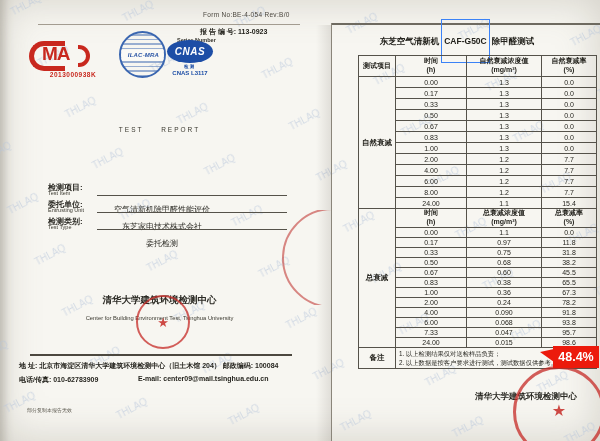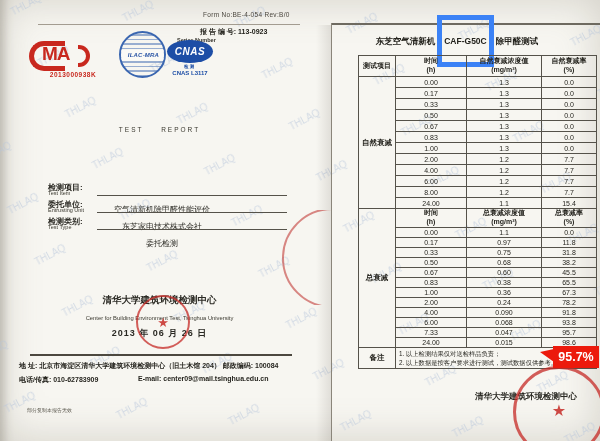--- a/index.html
+++ b/index.html
@@ -77,21 +77,21 @@
   .footnote { left:27px; top:407px; font-size:5px; color:#57544a; }
 
   
   .gap-shadow { left:316px; top:25px; width:15px; height:416px;
                 background:linear-gradient(to right, rgba(0,0,0,0), rgba(60,50,40,.12)); }
   .vline { left:331px; top:23px; width:1px; height:418px; background:#8a857a; }
   .line-top-right { left:332px; top:23px; width:268px; height:2px; background:#6e6a60; }
 
   .rp-title { left:336px; top:36px; width:242px; text-align:center; font-size:8.5px;
               font-weight:bold; color:#23221c; }
-  .rp-title .model { border:5px solid #3b82f6; padding:16px 2px; margin:0 2px; }
+  .rp-title .model { border:1px solid #3b82f6; padding:16px 2px; margin:0 2px; }
   .rp-sub { left:336px; top:53px; width:242px; text-align:center; font-size:8px;
             font-weight:bold; color:#23221c; }
 
   .tblwrap { left:336px; top:55px;padding-left:22px; }
   table { border-collapse:collapse; table-layout:fixed; width:238px; }
   col.c0{width:37px;} col.c1{width:71px;} col.c2{width:75px;} col.c3{width:55px;}
   td,th { border:1px solid #55524a; text-align:center; vertical-align:middle;
           font-size:7px; color:#26251f; padding:0; }
   th { font-weight:bold; }
   th div { line-height:1.25; }
@@ -159,21 +159,20 @@
   <div class="abs z1 field-value" style="top:199px">东芝家电技术株式会社</div>
   <div class="abs z1 field-line" style="top:212px"></div>
 
   <div class="abs z1 field-label" style="top:216px">检测类别:</div>
   <div class="abs z1 field-en" style="top:224px">Test Type</div>
   <div class="abs z1 field-value" style="top:216px">委托检测</div>
   <div class="abs z1 field-line" style="top:229px"></div>
 
   <div class="abs z1 org">清华大学建筑环境检测中心</div>
   <div class="abs z1 org-en">Center for Building Environment Test, Tsinghua University</div>
-  <div class="abs z1 org-date">2013 年 06 月 26 日</div>
 
   <div class="abs z2 stamp stamp-left">
     <span class="star">★</span>
   </div>
 
   <div class="abs z1 rule-left"></div>
   <div class="abs z1 addr">地  址: 北京市海淀区清华大学建筑环境检测中心（旧土木馆 204）    邮政编码: 100084</div>
   <div class="abs z1 phone">电话/传真: 010-62783909</div>
   <div class="abs z1 email">E-mail: center09@mail.tsinghua.edu.cn</div>
   <div class="abs z1 footnote">部分复制本报告无效</div>
@@ -361,15 +360,15 @@
     </table>
   </div>
 
   <div class="abs z1 sign-org">清华大学建筑环境检测中心</div>
 
   <div class="abs z2 stamp stamp-right">
     <span class="star">★</span>
   </div>
 
   <div class="abs z3 callout-arrow"></div>
-  <div class="abs z3 callout-box">95.7%</div>
+  <div class="abs z3 callout-box">48.4%</div>
 
 </div>
 
 </body></html>

